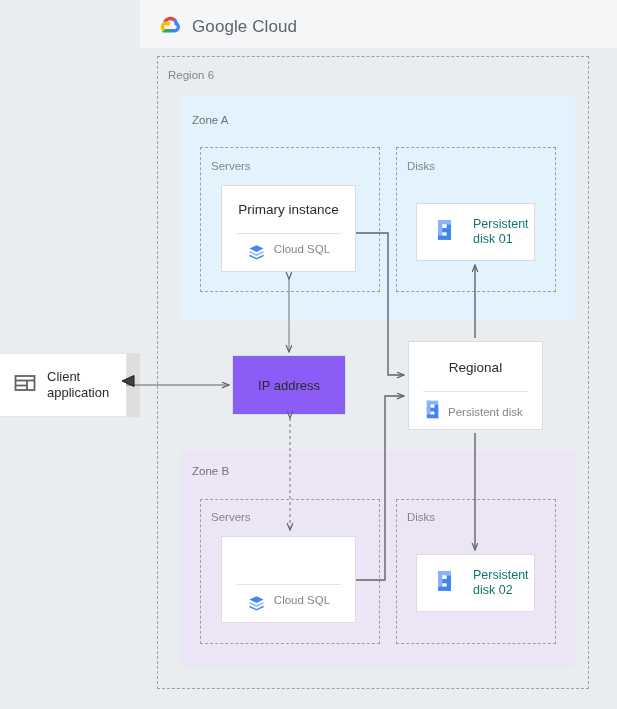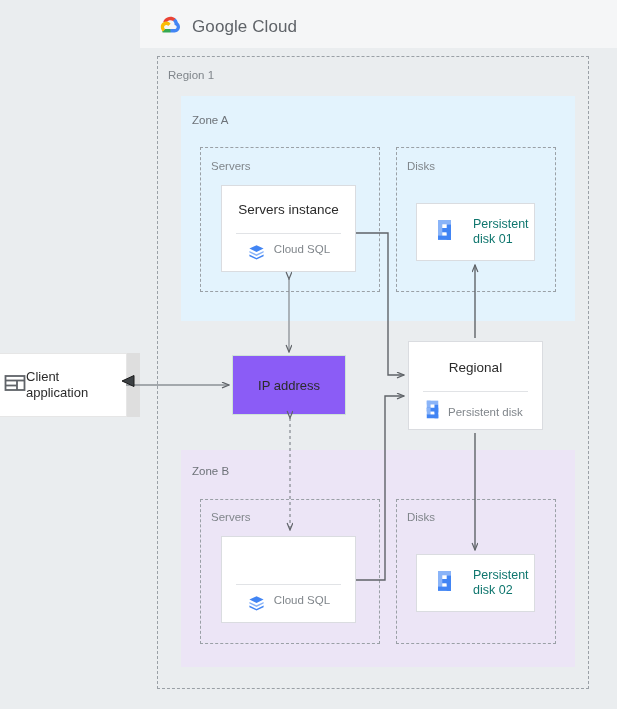--- a/index.html
+++ b/index.html
@@ -209,21 +209,22 @@
   .client {
     position: absolute;
     left: 0; top: 353px;
     width: 127px; height: 64px;
     background: #ffffff;
     border: 1px solid #e6e6e6;
     border-left: none;
     box-sizing: border-box;
     display: flex;
     align-items: center;
-    padding-left: 4px;
+    gap: 11px;
+    padding-left: 14px;
   }
   .client-label {
     font-size: 13px;
     color: #2b2b2b;
     line-height: 16px;
   }
   
   .connectors {
     position: absolute;
     left: 0; top: 0;
@@ -249,33 +250,33 @@
           <path d="M19.9 8.4 C19.5 6.9 18.7 5.6 17.5 4.6 L15.0 7.1 C16.0 7.9 16.6 9.2 16.6 10.5 L16.6 10.9 C17.8 10.9 18.7 11.9 18.7 13.0 C18.7 14.2 17.8 15.1 16.6 15.1 L12.4 15.1 L12.0 15.5 L12.0 18.0 L12.4 18.4 L16.6 18.4 C19.6 18.4 22.0 16.0 22.0 13.0 C22.0 11.2 21.2 9.5 19.9 8.4 Z" fill="#4285f4"></path>
           <path d="M8.2 18.4 L12.4 18.4 L12.4 15.1 L8.2 15.1 C7.9 15.1 7.6 15.0 7.3 14.9 L6.8 15.1 L4.3 17.5 L4.1 18.0 C5.3 18.9 6.7 18.4 8.2 18.4 Z" fill="#34a853"></path>
           <path d="M8.2 7.6 C5.2 7.6 2.8 10.0 2.8 13.0 C2.8 14.8 3.6 16.4 4.9 17.5 L7.3 15.1 C6.6 14.8 6.1 14.0 6.1 13.0 C6.1 11.9 7.0 10.9 8.2 10.9 C9.1 10.9 9.8 11.4 10.2 12.1 L12.6 9.7 C11.6 8.4 10.0 7.6 8.2 7.6 Z" fill="#fbbc04"></path>
         </svg>
       </span>
       <span class="logo-text"><b>Google</b><span> Cloud</span></span>
     </div>
   </div>
 
   <div class="region"></div>
-  <div class="region-label">Region 1</div>
+  <div class="region-label">Region 6</div>
 
   <div class="zone zone-a"></div>
   <div class="zone-label zone-a-label">Zone A</div>
 
   <div class="group g-servers-a"></div>
   <div class="group-label gl-servers-a">Servers</div>
 
   <div class="group g-disks-a"></div>
   <div class="group-label gl-disks-a">Disks</div>
 
   <div class="card inst-primary">
-    <div class="inst-title">Servers instance</div>
+    <div class="inst-title">Primary instance</div>
     <div class="inst-rule"></div>
     <div class="inst-foot">
       <span>
         <svg width="19" height="19" viewBox="0 0 19 19">
           <path d="M9.5 2.3 L16.6 5.6 L9.5 8.9 L2.4 5.6 Z" fill="#4285f4"></path>
           <path d="M2.4 8.0 L9.5 11.3 L16.6 8.0 L16.6 9.6 L9.5 12.9 L2.4 9.6 Z" fill="#8ab4f8"></path>
           <path d="M2.4 11.6 L9.5 14.9 L16.6 11.6 L16.6 13.2 L9.5 16.5 L2.4 13.2 Z" fill="#4285f4"></path>
         </svg>
       </span>
       <span class="inst-foot-label">Cloud SQL</span>

